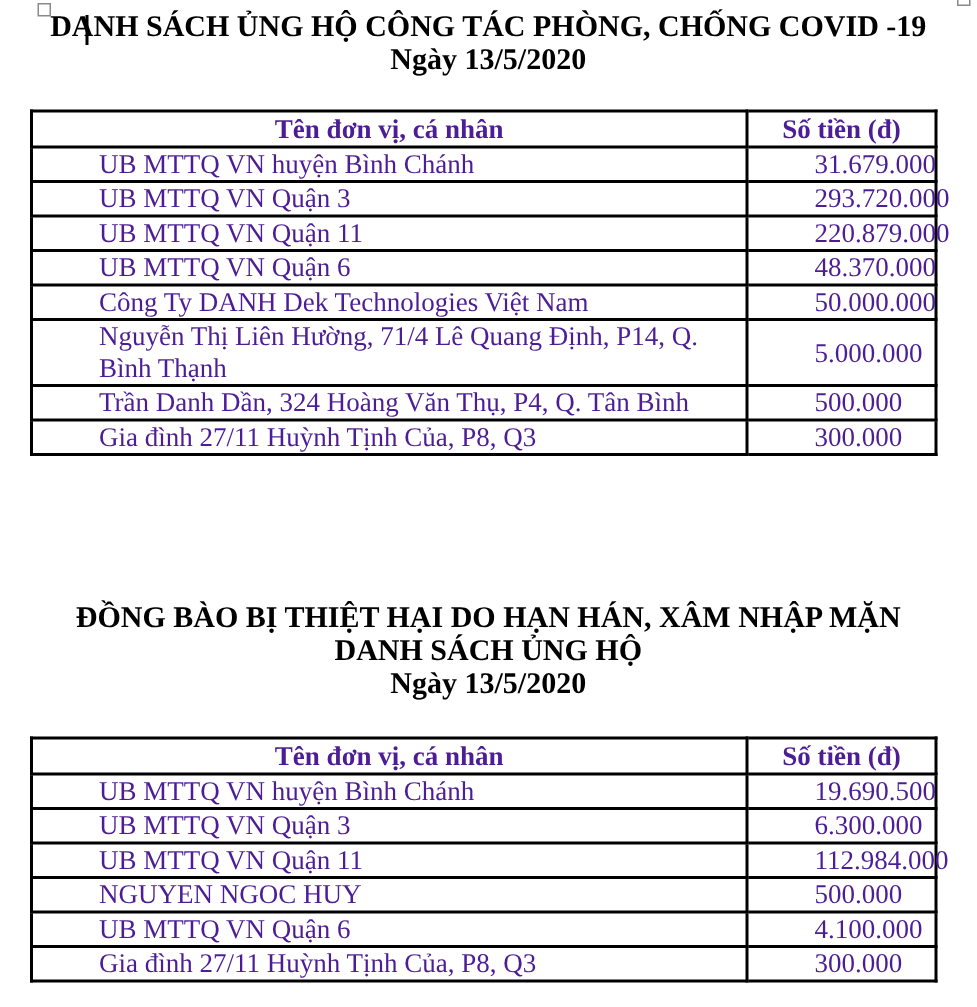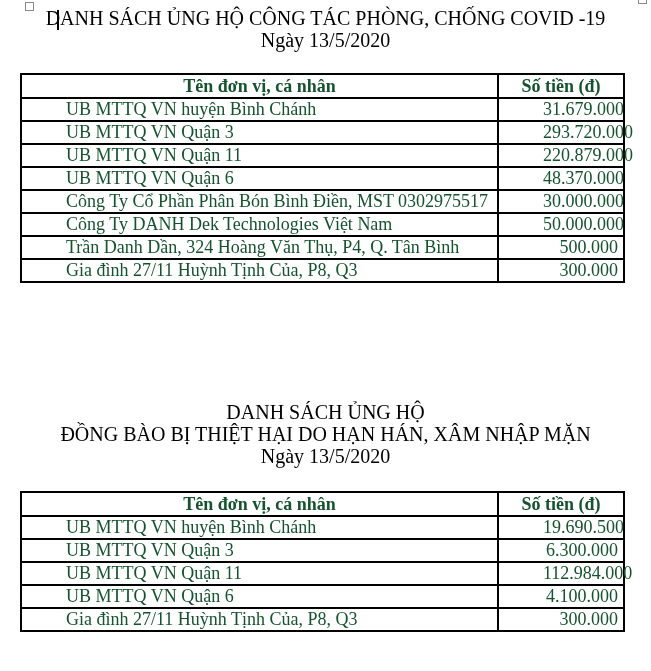--- a/index.html
+++ b/index.html
@@ -27,35 +27,35 @@
     top: 10px;
     width: 2px;
     height: 20px;
     background: #000000;
   }
   .doc-title {
     position: absolute;
     left: 0;
     width: 651px;
     text-align: center;
-    font-weight: normal;
+    font-weight: bold;
     font-size: 20px;
     line-height: 22px;
     white-space: nowrap;
   }
   #title1 { top: 7px; }
   #title2 { top: 401px; }
   table.donation-table {
     position: absolute;
     left: 20px;
     width: 603px;
     border-collapse: collapse;
     table-layout: fixed;
     font-size: 18px;
-    color: #14532d;
+    color: #4c1d95;
   }
   #table1 { top: 73px; }
   #table2 { top: 491px; }
   .donation-table col.c-name   { width: 477px; }
   .donation-table col.c-amount { width: 126px; }
   .donation-table th, .donation-table td {
     border: 2px solid #000000;
     padding: 0 5px;
     vertical-align: middle;
   }
@@ -64,21 +64,21 @@
     text-align: center;
     height: 22px;
     line-height: 22px;
   }
   .donation-table td {
     height: 20px;
     line-height: 21px;
     padding-left: 44px;
   }
   .donation-table td.name-cell   { text-align: left; }
-  .donation-table td.amount-cell { text-align: right; }
+  .donation-table td.amount-cell { }
 </style>
 </head>
 <body>
 
 <div id="page">
 
   <div id="anchor-left" class="anchor-square"></div>
   <div id="anchor-right" class="anchor-square"></div>
   <div class="caret"></div>
 
@@ -109,41 +109,41 @@
       </tr>
       <tr>
         <td class="name-cell">UB MTTQ VN Quận 11</td>
         <td class="amount-cell">220.879.000</td>
       </tr>
       <tr>
         <td class="name-cell">UB MTTQ VN Quận 6</td>
         <td class="amount-cell">48.370.000</td>
       </tr>
       <tr>
-        <td class="name-cell">Công Ty Cổ Phần Phân Bón Bình Điền, MST 0302975517</td>
-        <td class="amount-cell">30.000.000</td>
+        <td class="name-cell">Công Ty DANH Dek Technologies Việt Nam</td>
+        <td class="amount-cell">50.000.000</td>
       </tr>
       <tr>
-        <td class="name-cell">Công Ty DANH Dek Technologies Việt Nam</td>
-        <td class="amount-cell">50.000.000</td>
+        <td class="name-cell">Nguyễn Thị Liên Hường, 71/4 Lê Quang Định, P14, Q. Bình Thạnh</td>
+        <td class="amount-cell">5.000.000</td>
       </tr>
       <tr>
         <td class="name-cell">Trần Danh Dần, 324 Hoàng Văn Thụ, P4, Q. Tân Bình</td>
         <td class="amount-cell">500.000</td>
       </tr>
       <tr>
         <td class="name-cell">Gia đình 27/11 Huỳnh Tịnh Của, P8, Q3</td>
         <td class="amount-cell">300.000</td>
       </tr>
     </tbody>
   </table>
 
   <div id="title2" class="doc-title">
+    <div>ĐỒNG BÀO BỊ THIỆT HẠI DO HẠN HÁN, XÂM NHẬP MẶN</div>
     <div>DANH SÁCH ỦNG HỘ</div>
-    <div>ĐỒNG BÀO BỊ THIỆT HẠI DO HẠN HÁN, XÂM NHẬP MẶN</div>
     <div>Ngày 13/5/2020</div>
   </div>
 
   <table id="table2" class="donation-table">
     <colgroup>
         <col class="c-name">
         <col class="c-amount">
       </colgroup>
     <thead>
       <tr>
@@ -158,20 +158,24 @@
       </tr>
       <tr>
         <td class="name-cell">UB MTTQ VN Quận 3</td>
         <td class="amount-cell">6.300.000</td>
       </tr>
       <tr>
         <td class="name-cell">UB MTTQ VN Quận 11</td>
         <td class="amount-cell">112.984.000</td>
       </tr>
       <tr>
+        <td class="name-cell">NGUYEN NGOC HUY</td>
+        <td class="amount-cell">500.000</td>
+      </tr>
+      <tr>
         <td class="name-cell">UB MTTQ VN Quận 6</td>
         <td class="amount-cell">4.100.000</td>
       </tr>
       <tr>
         <td class="name-cell">Gia đình 27/11 Huỳnh Tịnh Của, P8, Q3</td>
         <td class="amount-cell">300.000</td>
       </tr>
     </tbody>
   </table>
 

